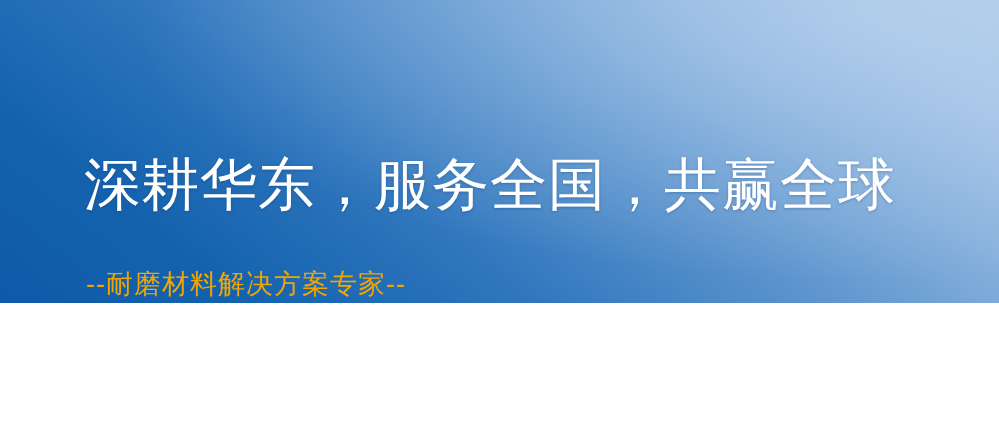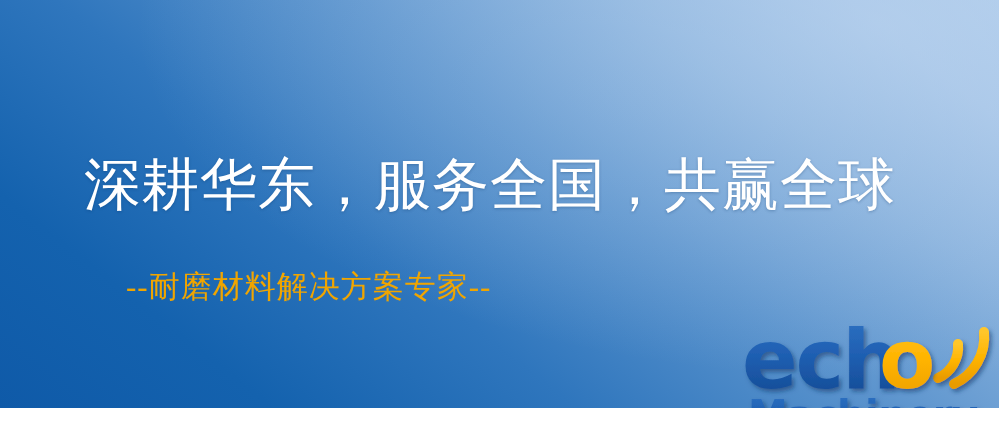--- a/index.html
+++ b/index.html
@@ -3,21 +3,21 @@
 <meta charset="utf-8">
 <style>
   html, body {
     margin: 0;
     padding: 0;
     background: #ffffff;
   }
   #banner {
     position: relative;
     width: 999px;
-    height: 408px;
+    height: 303px;
     overflow: hidden;
     font-family: "Liberation Sans", sans-serif;
     
     background: linear-gradient(38deg,
         #0f5aa8 0%,
         #1462ae 18%,
         #2f76bd 38%,
         #5a93cd 58%,
         #86b0dc 76%,
         #a2c2e6 90%,
@@ -46,28 +46,27 @@
     letter-spacing: 1px;
     white-space: nowrap;
     text-shadow: 0 1px 3px rgba(10,50,95,0.30);
     z-index: 3;
   }
 
   .subtitle {
     position: absolute;
     left: 86px;
     top: 268px;
-    font-family: Liberation Serif, serif;
-    font-size: 31px;
+    font-family: Liberation Sans, sans-serif;
+    font-size: 27px;
     line-height: 1.2;
     color: #f0a500;
     letter-spacing: 1px;
     white-space: nowrap;
     z-index: 3;
-    margin-left: 40px;
   }
 
   
   .logo {
     position: absolute;
     left: 742px;
     top: 296px;
     width: 257px;
     height: 126px;
     z-index: 4;

